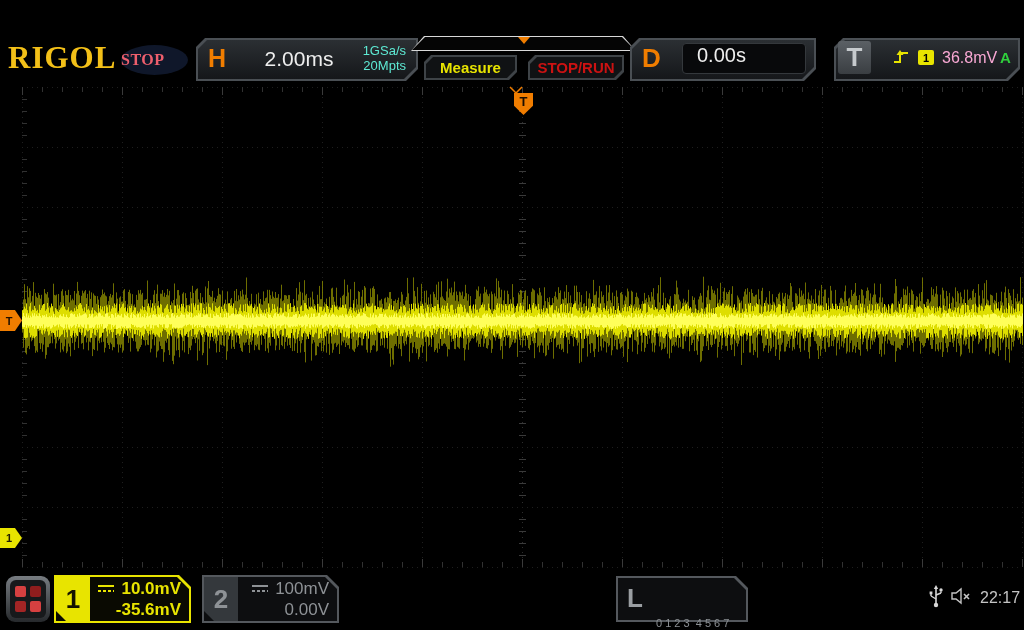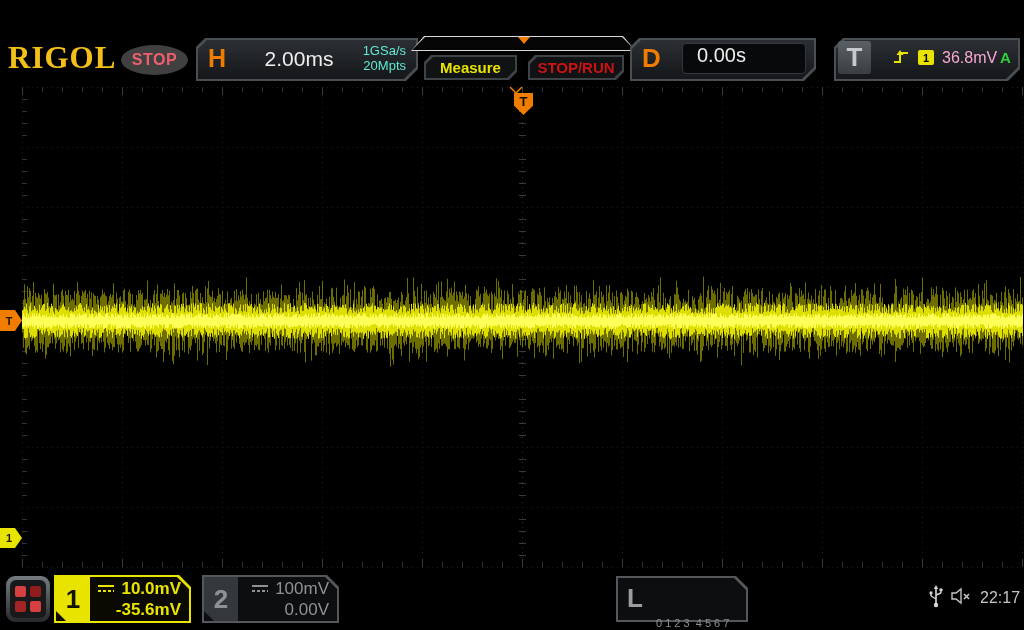--- a/index.html
+++ b/index.html
@@ -7,21 +7,21 @@
           font-family:"Liberation Sans",sans-serif;-webkit-font-smoothing:antialiased;}
   .abs{position:absolute;}
 
   
   #titlebar{left:3px;top:5px;color:#fff;font-size:16px;letter-spacing:.2px;white-space:pre;}
 
   
   #brand{left:8px;top:40px;font-family:"Liberation Serif",serif;font-weight:700;
          font-size:31px;color:#f3c018;letter-spacing:1px;}
   #stop-oval{left:121px;top:45px;width:67px;height:30px;border-radius:50%;
-             background:#404040;display:flex;align-items:center;justify-content:center;}
+             background:#0f172a;display:flex;align-items:center;justify-content:flex-start;font-family:Liberation Serif, serif;}
   #stop-oval span{color:#ee5f6d;font-weight:700;font-size:16px;letter-spacing:.5px;}
 
   .chip .bor{position:absolute;inset:0;}
   .chip .fil{position:absolute;inset:2px;}
   .cut-a{clip-path:polygon(9px 0,100% 0,100% calc(100% - 12px),calc(100% - 12px) 100%,0 100%,0 9px);}
   .cut-b{clip-path:polygon(7px 0,100% 0,100% calc(100% - 8px),calc(100% - 8px) 100%,0 100%,0 7px);}
   .cut-c{clip-path:polygon(0 0,calc(100% - 12px) 0,100% 12px,100% 100%,0 100%);}
   .panel-bor{background:#4a4f54;}
   .panel-fil{background:linear-gradient(#2b2f33,#15171a);}
 

